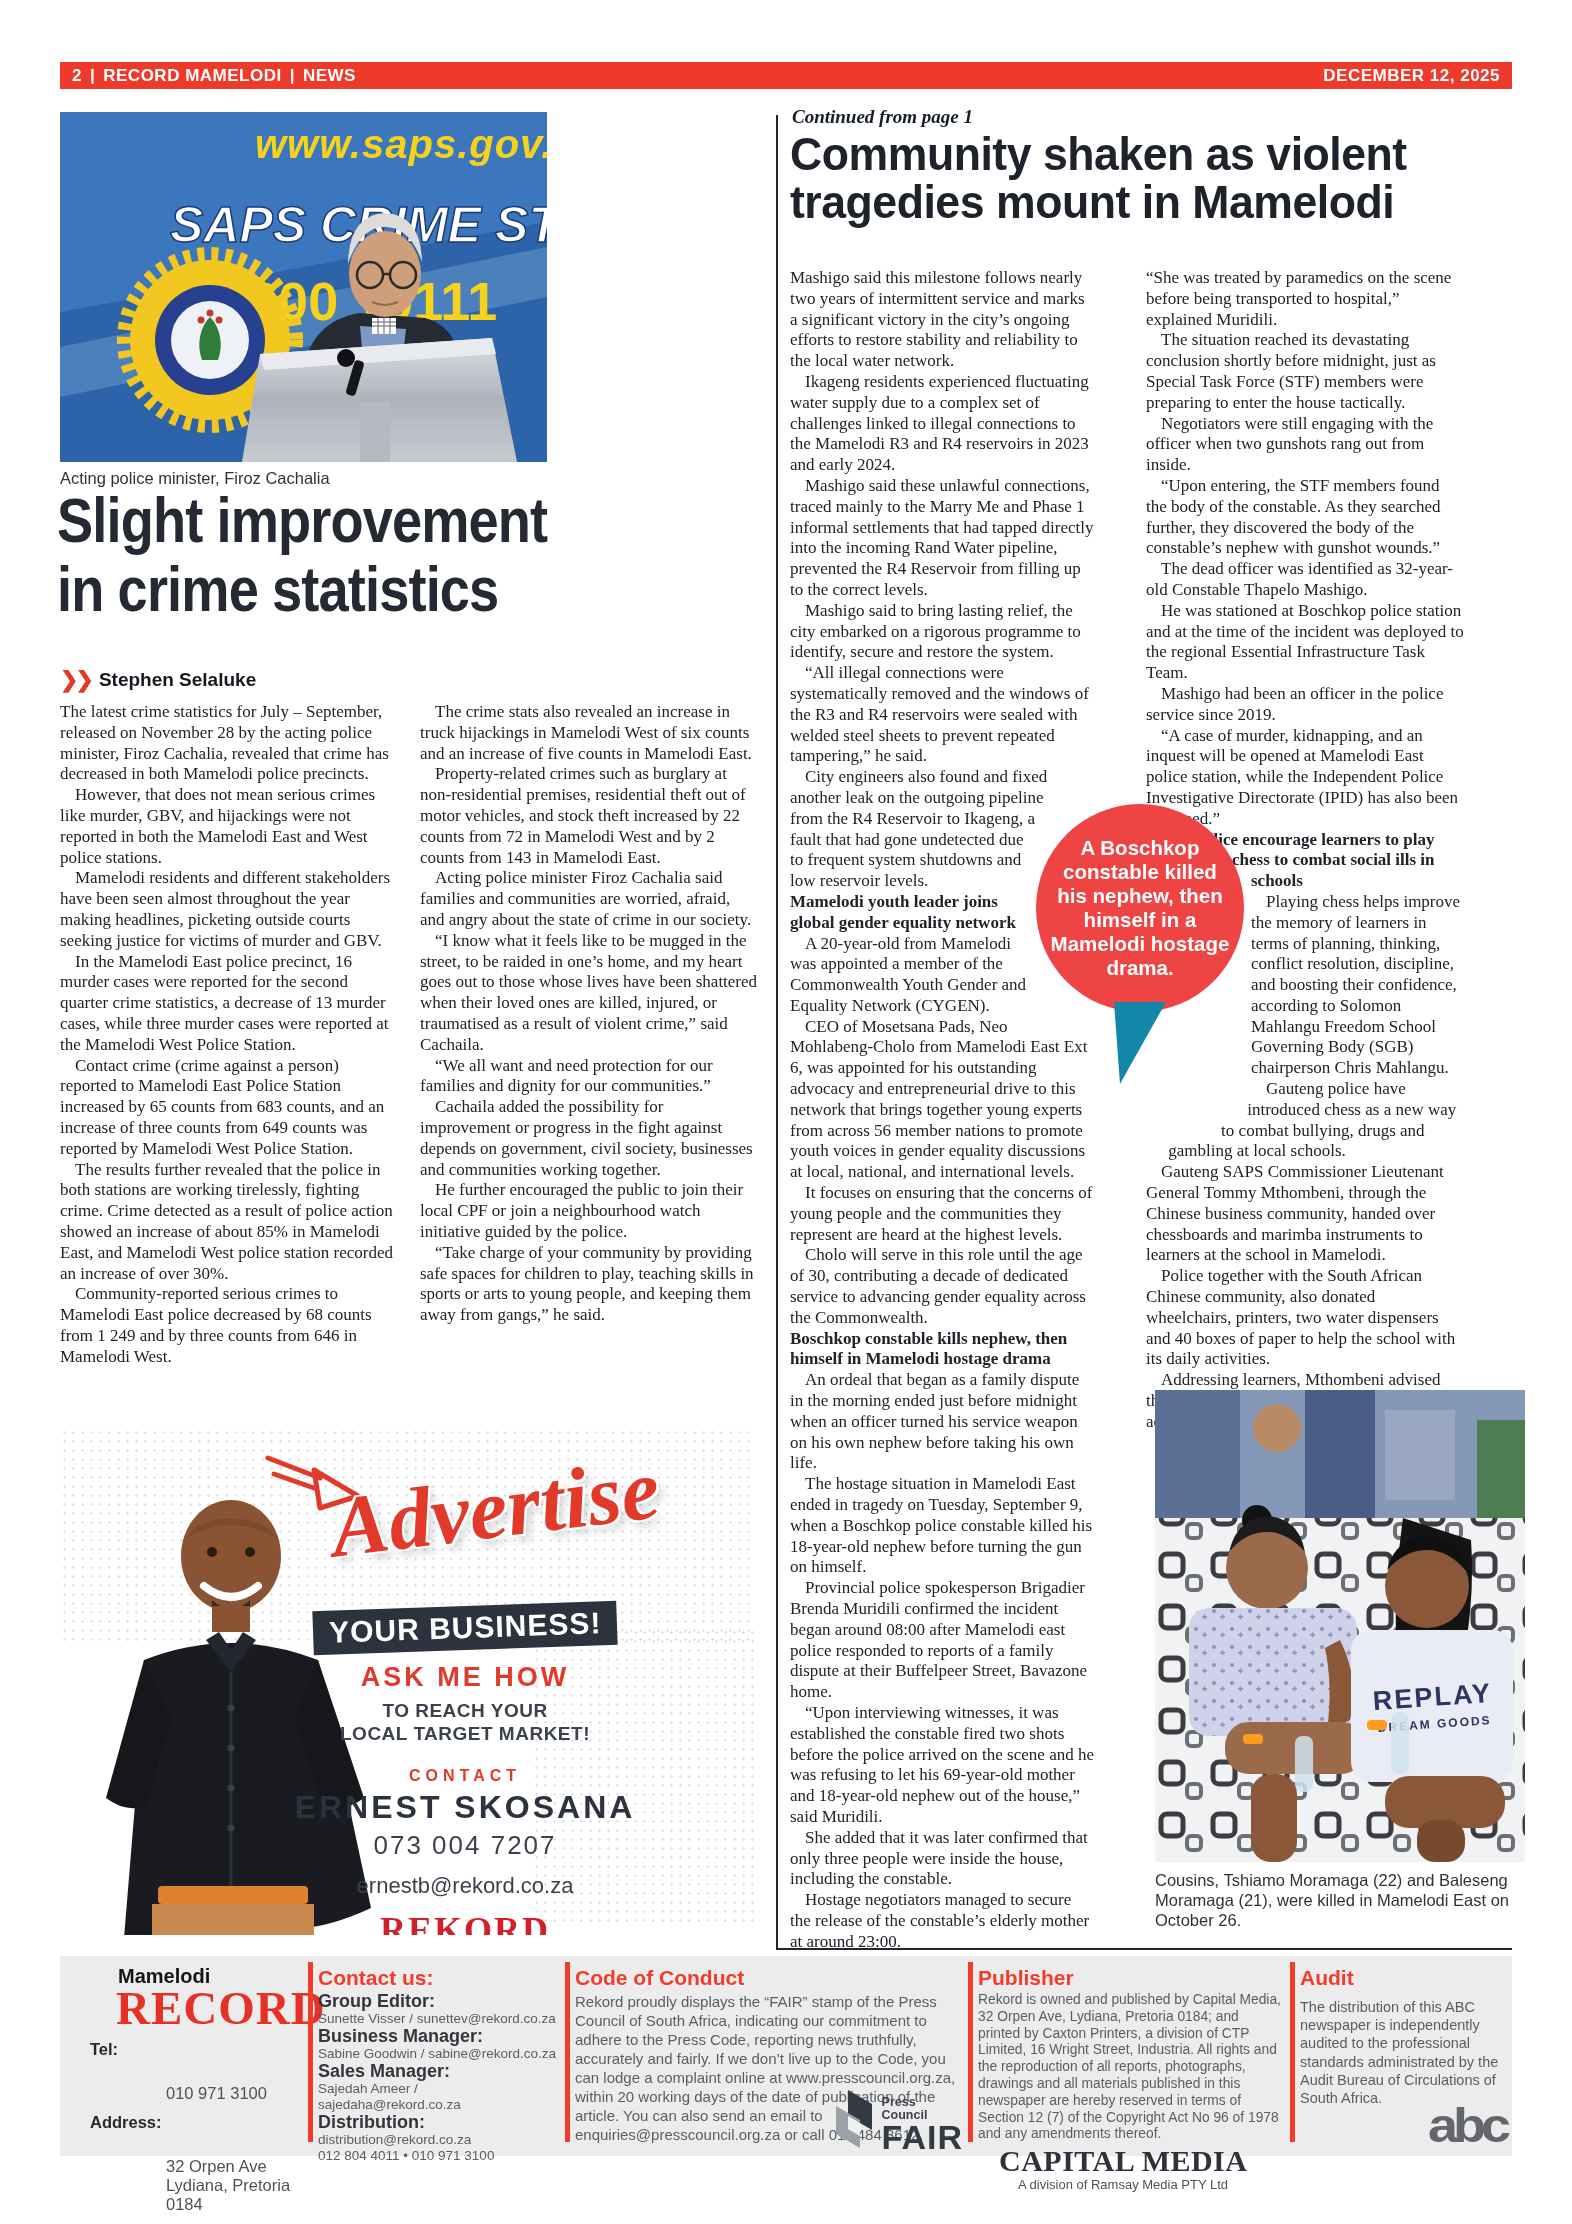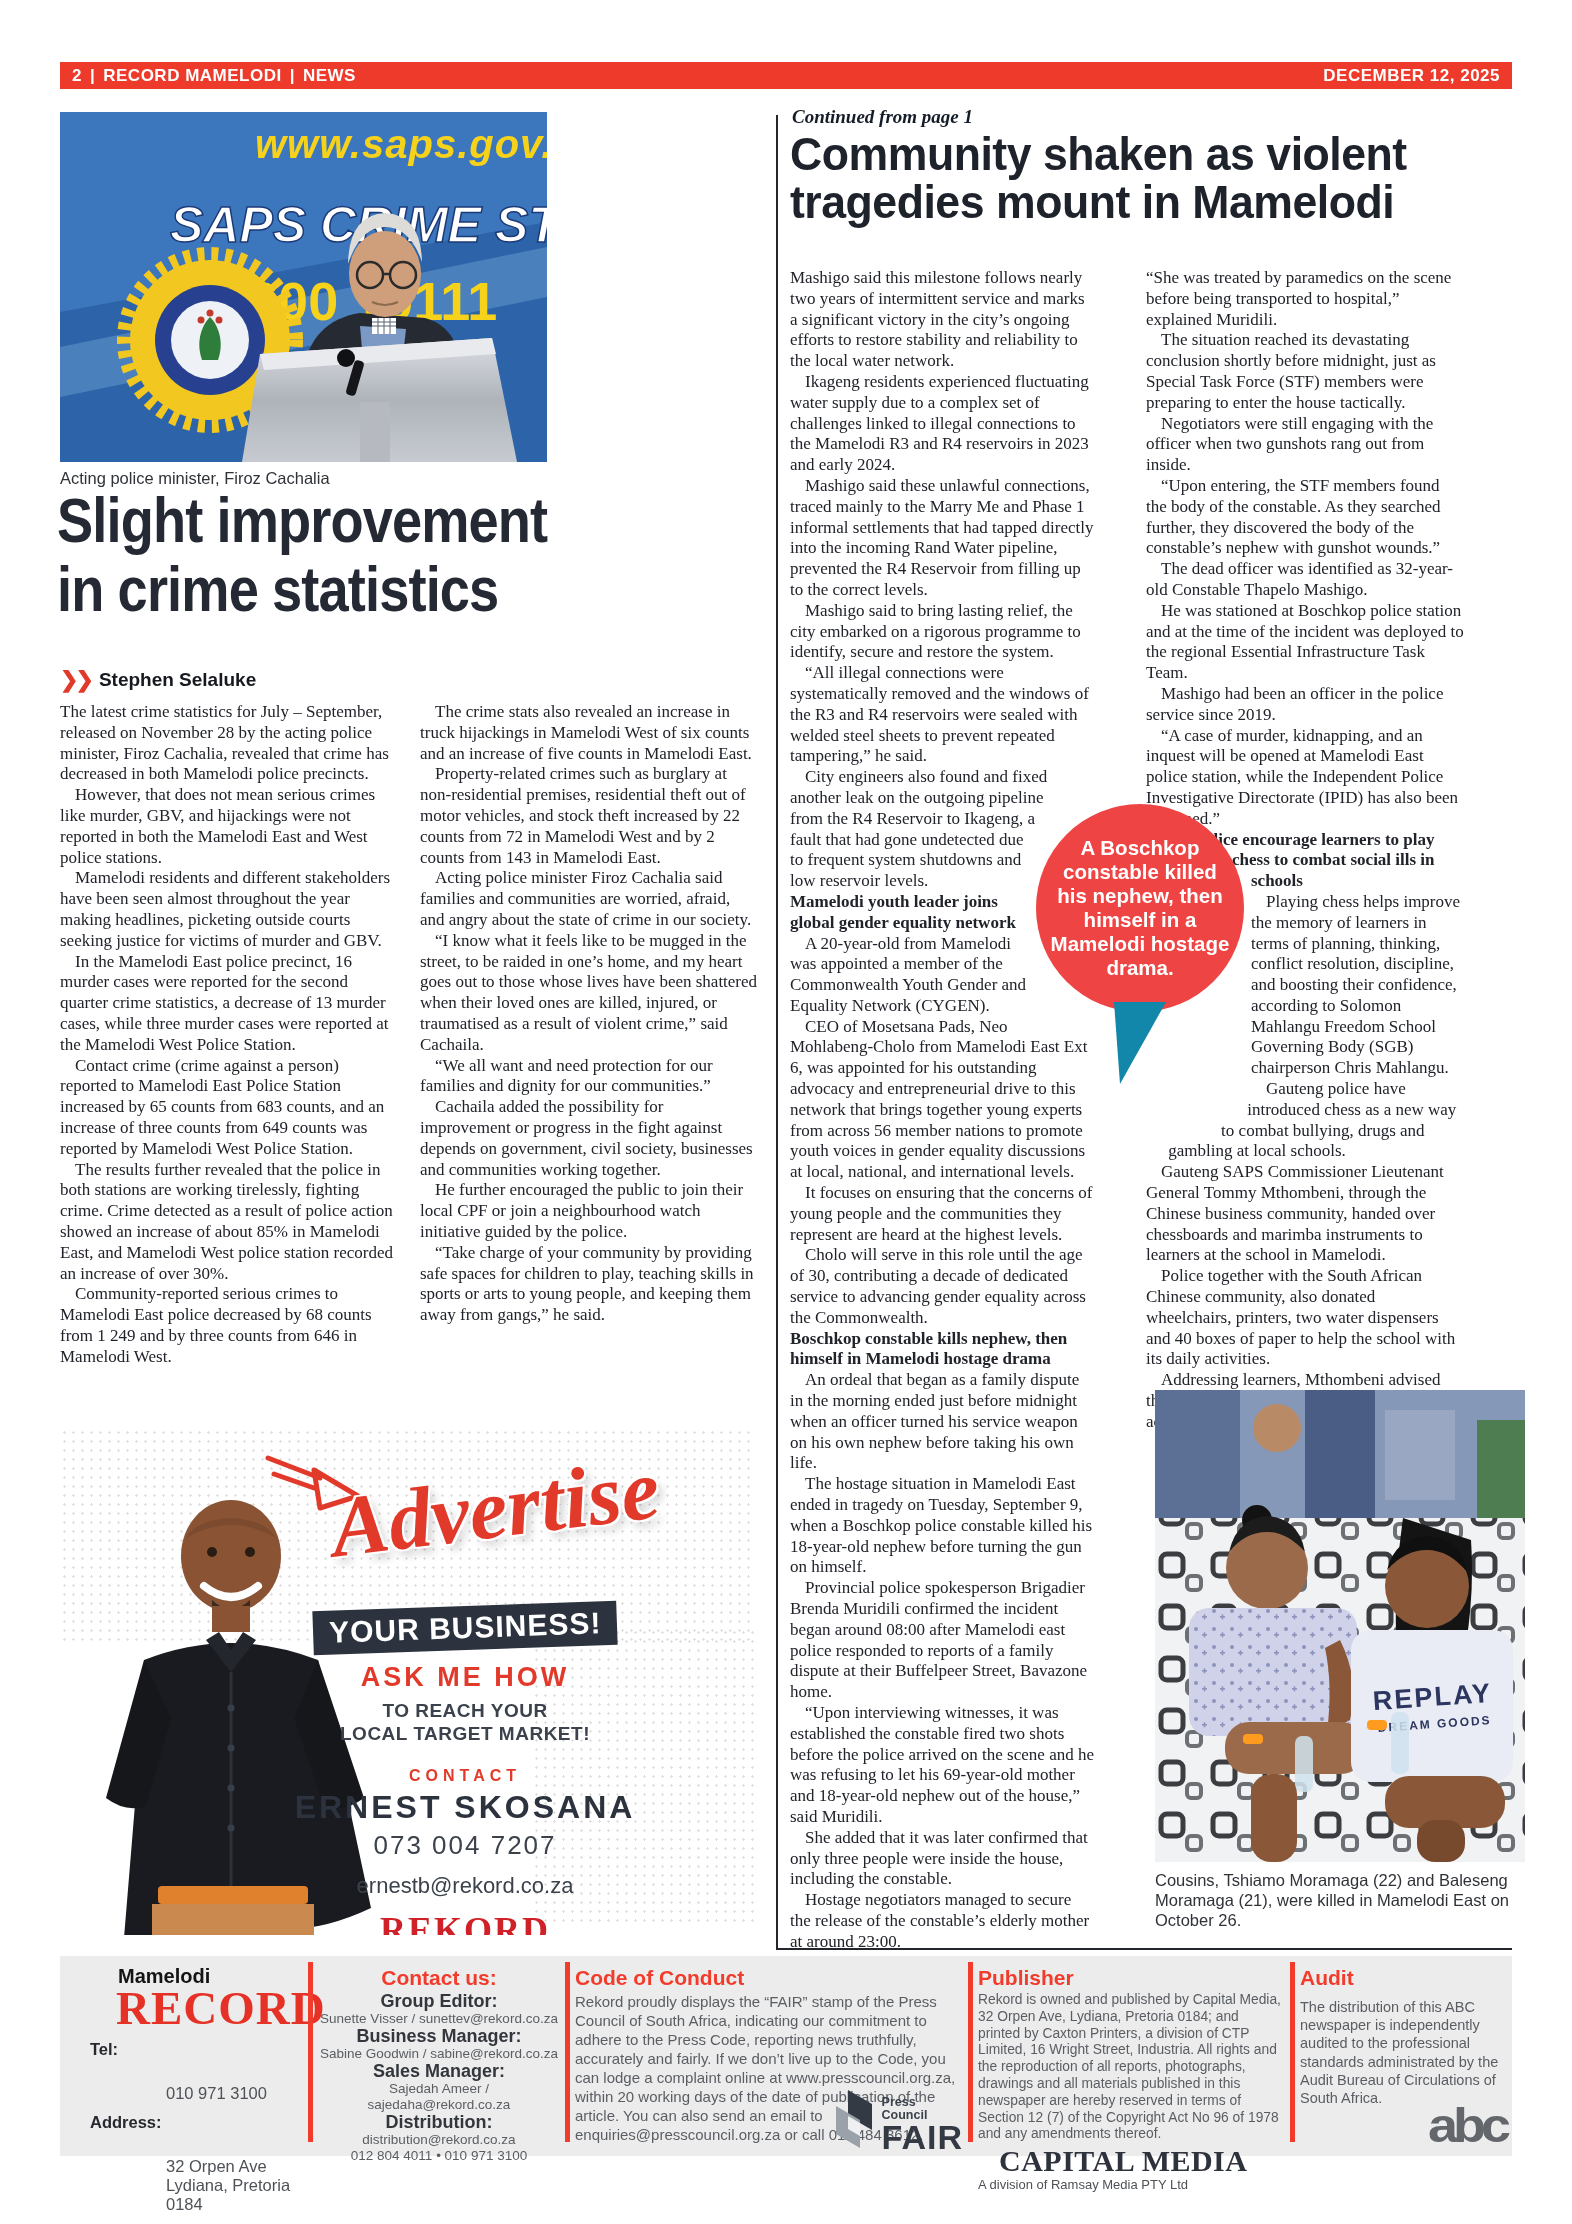--- a/index.html
+++ b/index.html
@@ -63,33 +63,33 @@
   .fhead{color:#f23c2b;font-size:21px;font-weight:800;margin:0 0 2px 0;}
   .frule{position:absolute;top:6px;width:5px;height:180px;background:#f23c2b;}
   .sec1{left:30px;width:220px;}
   .brand-city{font-size:20px;font-weight:800;color:#141414;margin-left:28px;line-height:20px;}
   .brand-name{font-family:"Liberation Serif",serif;font-size:47px;font-weight:bold;color:#e63226;letter-spacing:1px;line-height:44px;margin-left:26px;}
   .frow{display:flex;margin-top:10px;font-size:16.5px;line-height:19px;}
   .frow .lbl{width:76px;font-weight:700;color:#26292e;flex:none;}
   .frow .val{color:#4e5257;margin-top:44px;}
   .fprint-lbl{font-weight:700;color:#26292e;font-size:16.5px;margin-top:12px;}
   .fprint-val{color:#4e5257;font-size:16.5px;text-align:center;width:170px;}
-  .sec2{left:258px;width:242px;text-align:center;}
+  .sec2{left:258px;width:242px;}
   .role{font-weight:700;color:#33373d;font-size:18px;line-height:19px;}
   .detail{color:#5a5e63;font-size:13.5px;line-height:16px;}
   .sec3{left:515px;width:388px;height:184px;}
   .conduct-body{color:#5a5e63;font-size:15px;line-height:19px;margin-top:2px;}
   .fair{position:absolute;right:0;bottom:-2px;display:flex;align-items:flex-end;gap:4px;}
   .fair-txt{line-height:13px;}
   .fair-small{font-size:12.5px;color:#3c424c;font-weight:600;}
   .fair-big{font-size:34px;font-weight:700;color:#343a44;letter-spacing:1px;line-height:30px;}
   .sec4{left:918px;width:306px;}
   .pub-body{color:#5a5e63;font-size:13.8px;line-height:16.8px;margin-top:2px;}
   .pub-logo{font-family:"Liberation Serif",serif;font-weight:bold;font-size:30px;color:#2e323c;letter-spacing:.5px;line-height:30px;margin-top:3px;margin-left:21px;}
-  .pub-sub{color:#4e5257;font-size:13px;margin-top:1px;}
+  .pub-sub{color:#4e5257;font-size:13px;margin-top:1px;margin-left:40px;}
   .sec5{left:1240px;width:206px;height:184px;}
   .audit-body{color:#5a5e63;font-size:14.5px;line-height:18.2px;margin-top:8px;}
   .abc{position:absolute;right:0;bottom:-6px;font-size:54px;font-weight:800;color:#63676c;letter-spacing:-5px;transform:scaleY(.9);}
 </style>
 </head>
 <body>
 
 <div class="abs topbar">
   <span class="lft">
     <span>2</span>

